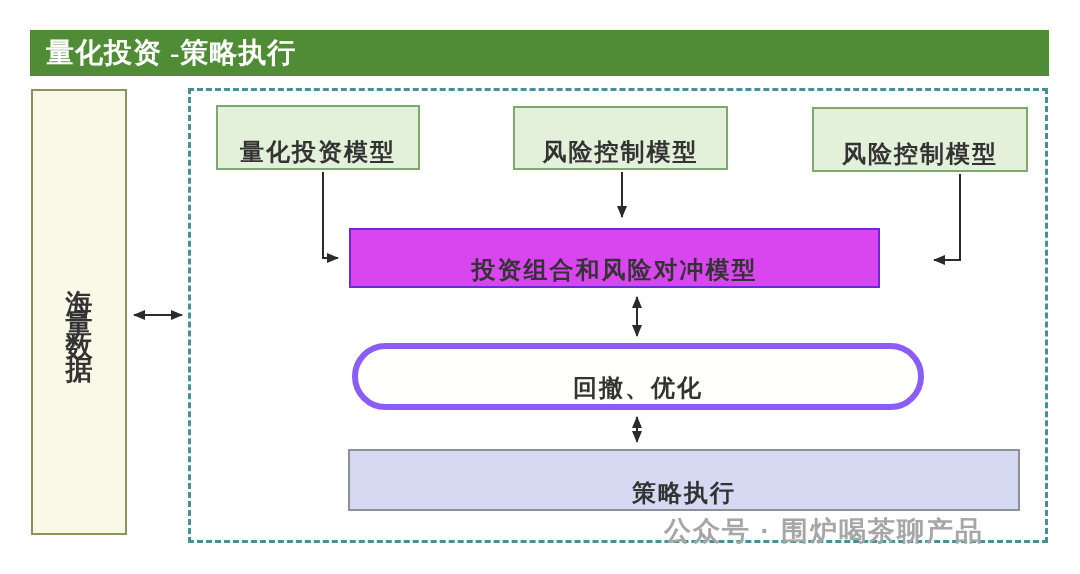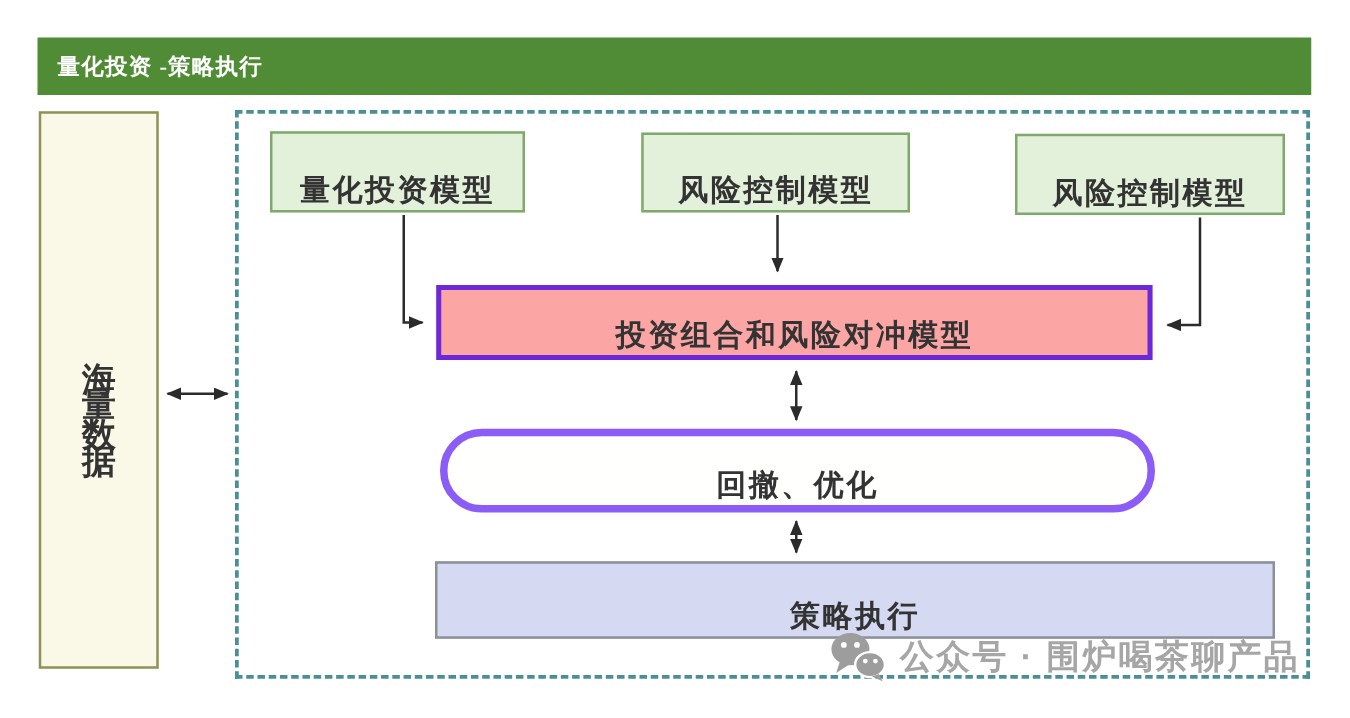--- a/index.html
+++ b/index.html
@@ -9,21 +9,21 @@
   }
   .stage { position:relative; width:1080px; height:574px; background:#ffffff; }
 
   
   .header-bar {
     position:absolute; left:30px; top:30px; width:1019px; height:46px;
     background:#4f8c35; display:flex; align-items:center;
     box-sizing:border-box; padding-left:16px;
   }
   .header-bar .title {
-    color:#ffffff; font-size:18px; font-weight:700; letter-spacing:1px;
+    color:#ffffff; font-size:28px; font-weight:700; letter-spacing:1px;
   }
 
   
   .left-box {
     position:absolute; left:31px; top:89px; width:96px; height:446px;
     background:#faf9e8; border:2px solid #8d9256; box-sizing:border-box;
     display:flex; align-items:center; justify-content:center;
   }
   .left-box .vlabel {
     writing-mode:vertical-lr; text-orientation:upright;
@@ -42,39 +42,39 @@
     display:flex; align-items:flex-end; justify-content:center;
     font-size:24px; font-weight:700; color:#333333; letter-spacing:2px;
     text-align:center;
   }
   .node.green { background:#e4f1da; border:2px solid #7fa96c; }
   #node-model-1 { left:216px; top:105px; width:204px; height:65px; }
   #node-model-2 { left:513px; top:106px; width:215px; height:64px; }
   #node-model-3 { left:812px; top:107px; width:216px; height:65px; }
 
   #node-portfolio {
-    left:349px; top:228px; width:573px; height:60px;
-    background:#fca5a5; border:4px solid #6d28d9;
+    left:349px; top:228px; width:531px; height:60px;
+    background:#d946ef; border:2px solid #6d28d9;
   }
   #node-optimize {
     left:352px; top:343px; width:572px; height:67px;
     background:#fffffd; border:6px solid #8b5cf6; border-radius:34px;
   }
   #node-execute {
     left:348px; top:449px; width:672px; height:62px;
     background:#d5d9f1; border:2px solid #8b9197;
   }
 
   
   .arrows { position:absolute; left:0; top:0; width:1080px; height:574px; pointer-events:none; }
 
   
   .watermark {
     position:absolute; left:664px; top:503px; height:44px;
-    display:flex; align-items:center; gap:10px; z-index:5;
+    display:flex; align-items:center; gap:10px; z-index:5;flex-direction:column;
   }
   .watermark .wm-text {
     color:#a6a6a6; font-size:27px; font-weight:700; letter-spacing:2px;
     font-family:"Liberation Sans","DejaVu Sans",sans-serif;
     white-space:nowrap;
   }
 </style>
 </head>
 <body>
 

